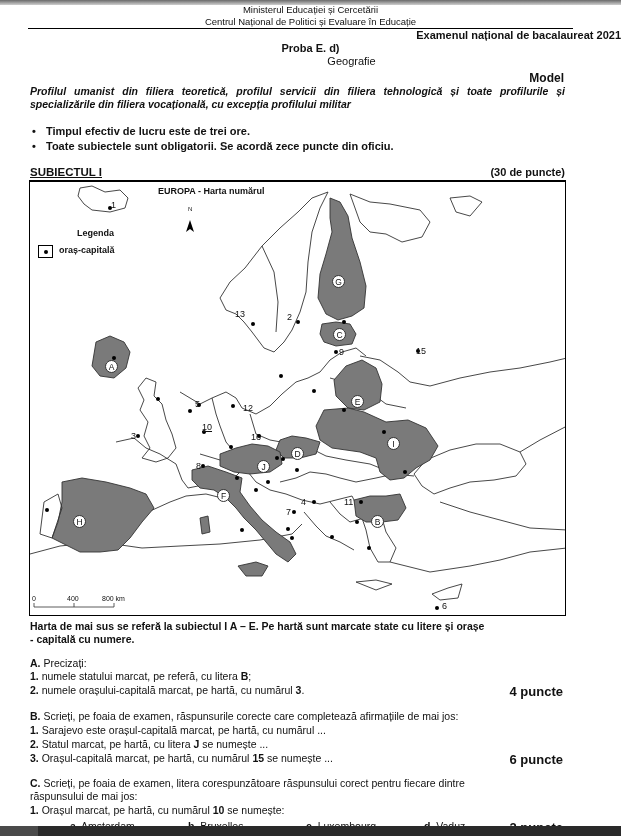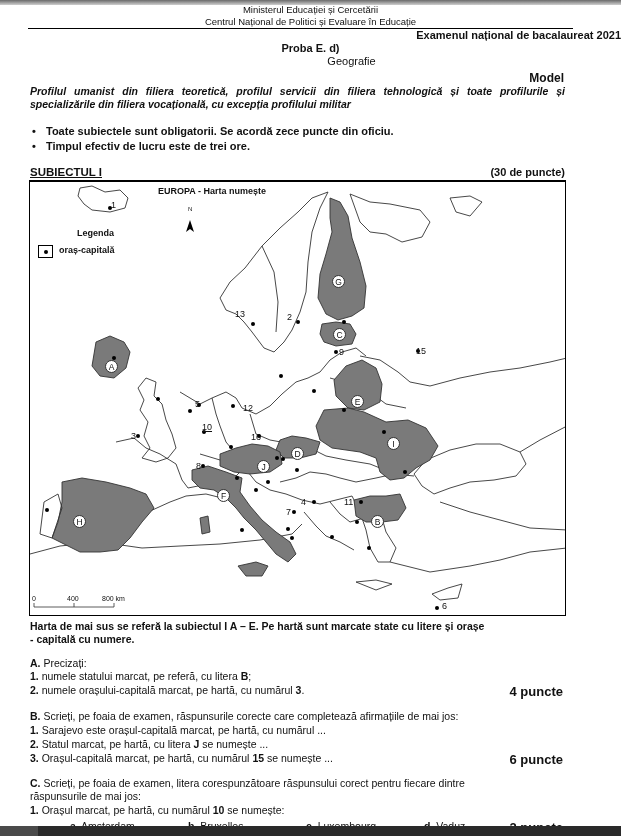--- a/index.html
+++ b/index.html
@@ -47,22 +47,22 @@
 <div class="hdr h1">Ministerul Educației și Cercetării</div>
 <div class="hdr h2">Centrul Național de Politici și Evaluare în Educație</div>
 <div class="hr1"></div>
 <div class="hdr h3">Examenul național de bacalaureat 2021</div>
 <div class="hdr h4">Proba E. d)</div>
 <div class="hdr h5">Geografie</div>
 <div class="model">Model</div>
 <div class="profile">Profilul umanist din filiera teoretică, profilul servicii din filiera tehnologică și toate profilurile și specializările din filiera vocațională, cu excepția profilului militar</div>
 
 <ul class="bullets">
+  <li>Timpul efectiv de lucru este de trei ore.</li>
   <li>Toate subiectele sunt obligatorii. Se acordă zece puncte din oficiu.</li>
-  <li>Timpul efectiv de lucru este de trei ore.</li>
 </ul>
 
 <div class="subj">SUBIECTUL I</div>
 <div class="subjpts">(30 de puncte)</div>
 
 <div class="mapbox">
   <svg width="537" height="436" viewBox="0 0 537 436">
     <g fill="none" stroke="#333" stroke-width="0.9">
 
       <path d="M50 6 L62 4 L75 10 L90 8 L98 16 L95 26 L80 30 L62 28 L54 22 L48 14 Z"></path>
@@ -168,21 +168,21 @@
         <circle cx="302" cy="355" r="2"></circle>
       <circle cx="331" cy="320" r="2"></circle>
         <circle cx="327" cy="340" r="2"></circle>
       <circle cx="339" cy="366" r="2"></circle>
         <circle cx="407" cy="426" r="2"></circle>
     </g>
 
     <path d="M4 425 L84 425 M4 421 L4 425 M44 421 L44 425 M84 421 L84 425" stroke="#333" stroke-width="0.8" fill="none"></path>
   </svg>
 
-  <div class="maptitle">EUROPA - Harta numește</div>
+  <div class="maptitle">EUROPA - Harta numărul</div>
   <div class="lbl" style="left:158px;top:22px;font-size:6px;">N</div>
   <div class="legtitle">Legenda</div>
   <div class="legbox"></div>
   <div class="legtext">oraș-capitală</div>
 
   <div class="circ" style="left:75px;top:178px;">A</div>
   <div class="circ" style="left:341px;top:333px;">B</div>
   <div class="circ" style="left:303px;top:146px;">C</div>
   <div class="circ" style="left:261px;top:265px;">D</div>
   <div class="circ" style="left:321px;top:213px;">E</div>
@@ -230,21 +230,21 @@
 </div>
 <div class="text" style="top:724px;"><span class="bold">1.</span> <span>Sarajevo este orașul-capitală marcat, pe hartă, cu numărul ...</span></div>
 <div class="text" style="top:738px;"><span class="bold">2.</span> <span>Statul marcat, pe hartă, cu litera </span><span class="bold">J</span><span> se numește ...</span></div>
 <div class="text" style="top:752px;"><span class="bold">3.</span> <span>Orașul-capitală marcat, pe hartă, cu numărul </span><span class="bold">15</span><span> se numește ...</span></div>
 <div class="pts" style="top:752px;">6 puncte</div>
 
 <div class="text" style="top:777px;text-align:justify;">
   <span class="bold">C.</span>
   <span>Scrieți, pe foaia de examen, litera corespunzătoare răspunsului corect pentru fiecare dintre</span>
 </div>
-<div class="text" style="top:790px;">răspunsurile de mai jos:</div>
+<div class="text" style="top:790px;">răspunsului de mai jos:</div>
 <div class="text" style="top:804px;"><span class="bold">1.</span> <span>Orașul marcat, pe hartă, cu numărul </span><span class="bold">10</span><span> se numește:</span></div>
 
 <div class="opts" style="left:70px;"><span class="bold">a.</span> <span>Amsterdam</span></div>
 <div class="opts" style="left:188px;"><span class="bold">b.</span> <span>Bruxelles</span></div>
 <div class="opts" style="left:306px;"><span class="bold">c.</span> <span>Luxembourg</span></div>
 <div class="opts" style="left:424px;"><span class="bold">d.</span> <span>Vaduz</span></div>
 <div class="pts" style="top:820px;">2 puncte</div>
 
 <div class="botbar">
     <div class="lft"></div>

